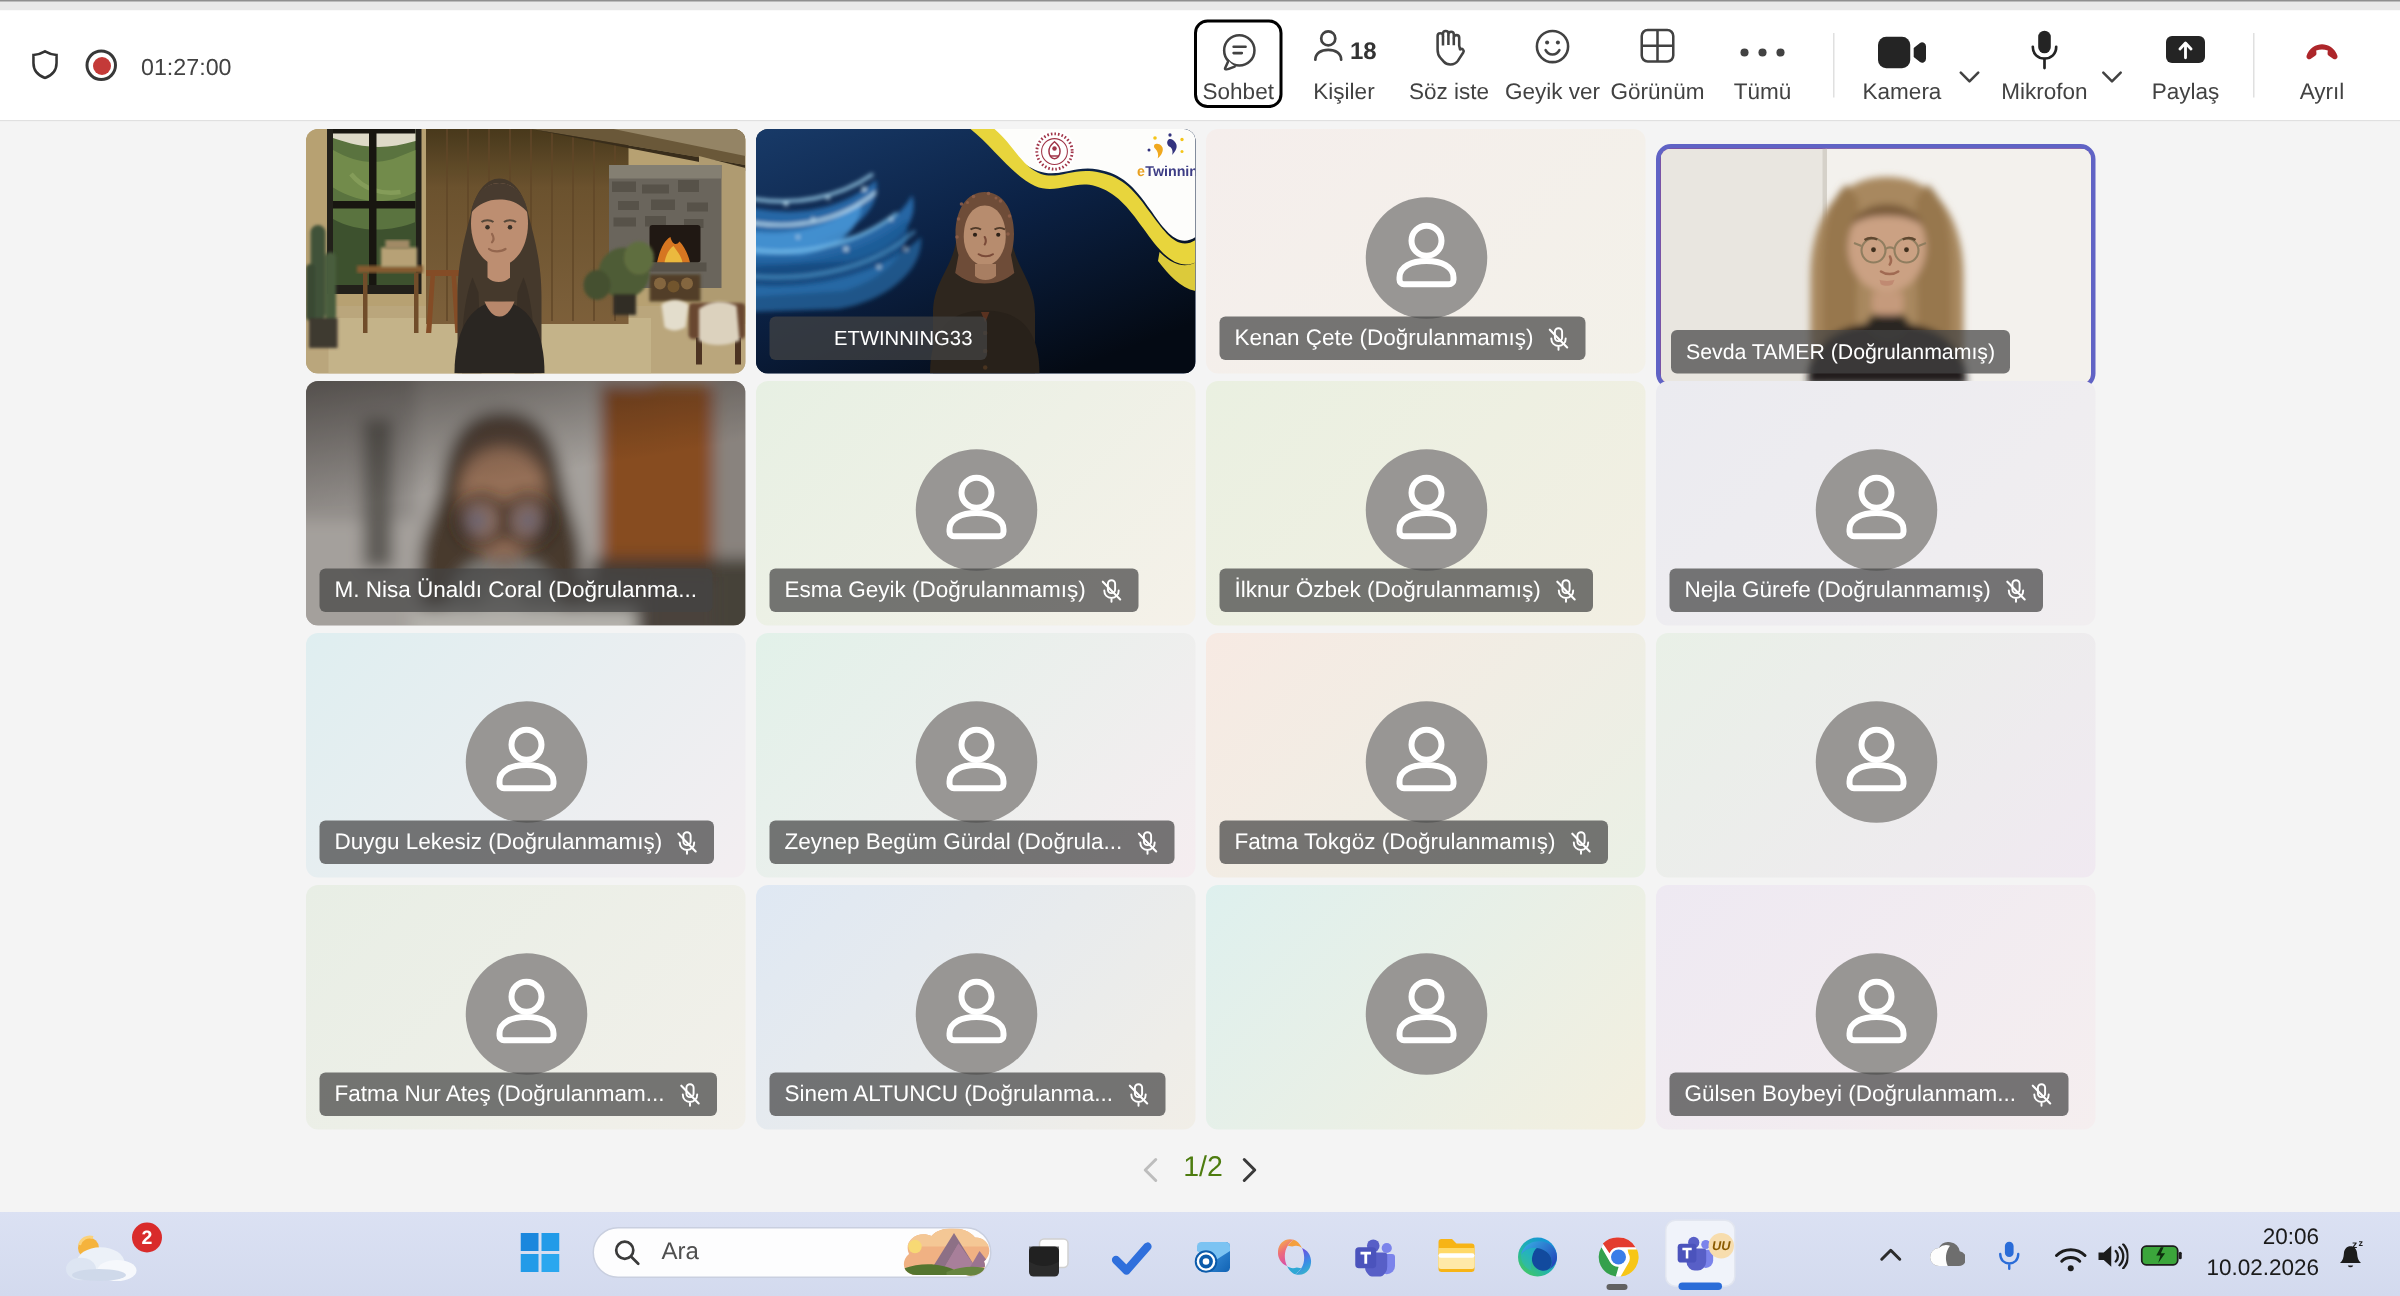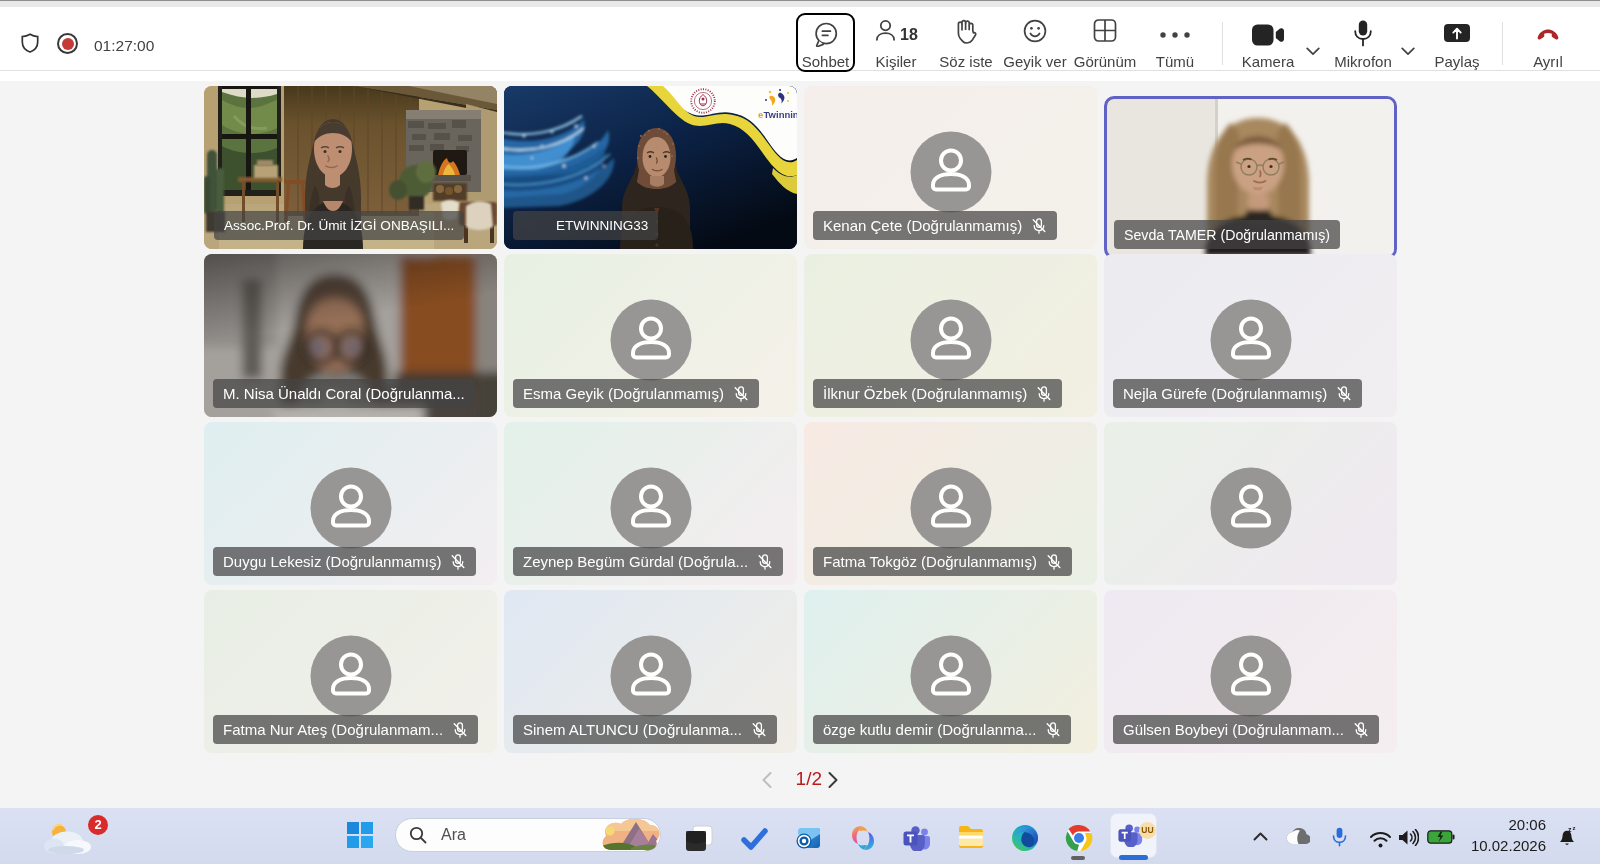--- a/index.html
+++ b/index.html
@@ -1,19 +1,19 @@
 <!DOCTYPE html>
 <html><head>
 <meta charset="utf-8">
 <style>
 * { margin:0; padding:0; box-sizing:border-box; }
 html,body { width:1600px; height:864px; overflow:hidden; background:#fff; }
 body { font-family:"Liberation Sans", sans-serif; position:relative; }
 #topstrip { position:absolute; left:0; top:0; width:1600px; height:7px; background:#e9e9e9; border-top:1px solid #8f8f8f; }
-#header { position:absolute; left:0; top:7px; width:1600px; height:64px; background:#fff; border-bottom:1px solid #e0e0e0; }
+#header { position:absolute; left:0; top:7px; width:1600px; height:74px; background:#fff; border-bottom:1px solid #e0e0e0; }
 #stage { position:absolute; left:0; top:81px; width:1600px; height:727px; background:#f4f4f4; }
 #taskbar { position:absolute; left:0; top:808px; width:1600px; height:56px; background:linear-gradient(#dbe1f3,#d3daee); }
 .hbtn { position:absolute; top:8px; height:64px; text-align:center; color:#424242; }
 .hbtn .lbl { position:absolute; left:50%; transform:translateX(-50%); top:37.5px; font-size:15px; white-space:nowrap; color:#424242; }
 .hicon { position:absolute; left:50%; transform:translateX(-50%); top:3px; }
 .tile { position:absolute; width:293px; height:163px; border-radius:8px; overflow:hidden; }
 .plate { position:absolute; left:9px; bottom:9px; height:29px; background:rgba(68,68,68,0.72); border-radius:4px; color:#fff; font-size:15px; display:flex; align-items:center; padding:0 10px; white-space:nowrap; }
 .plate .mic { margin-left:9px; }
 .avwrap { position:absolute; left:50%; top:86px; transform:translate(-50%,-50%); width:81px; height:81px; border-radius:50%; background:#989694; }
 </style>
@@ -230,21 +230,20 @@
         <path d="M117 62 c2 -1.6 6 -1.6 8 0 M132 62 c2 -1.6 6 -1.6 8 0" stroke="#5a4a3c" stroke-width="1.4" fill="none"></path>
         <circle cx="121" cy="65.5" r="1.5" fill="#3a3028"></circle>
             <circle cx="136" cy="65.5" r="1.5" fill="#3a3028"></circle>
         <path d="M124 70 c1.5 2.5 1.5 4 0 5.5 M122 80 c2.2 2 8.4 2 11 0" stroke="#9a6a52" stroke-width="1.5" fill="none" stroke-linecap="round"></path>
         <path d="M121 87 h15 v12 c-4 4 -11 4 -15 0 Z" fill="#c69476"></path>
         <path d="M99 163 c0 -32 13 -48 30 -48 c17 0 30 16 30 48 Z" fill="#2b2623"></path>
         <path d="M119 115 c3 7 6 10 10 10 c4 0 7 -3 10 -10 Z" fill="#bf8d70"></path>
       </g>
       <rect width="293" height="163" fill="rgba(45,32,18,0.05)"></rect>
     </svg>
-    <div class="plate" style="left:10px;font-size:13.6px;">Assoc.Prof. Dr. Ümit İZGİ ONBAŞILI...</div>
   </div>
 
   <div class="tile" style="left:504px;top:5px;background:#0c1f3e">
     <svg width="293" height="163" viewBox="0 0 293 163" preserveAspectRatio="none">
       <defs>
         <linearGradient id="navy" x1="0" y1="0" x2="0.7" y2="1">
               <stop offset="0" stop-color="#183a68"></stop>
               <stop offset="0.5" stop-color="#0b2144"></stop>
               <stop offset="1" stop-color="#040a14"></stop>
             </linearGradient>
@@ -518,44 +517,39 @@
             <path d="M3.2 7.6 c0 3.1 2.1 5 4.8 5 s4.8 -1.9 4.8 -5 M8 12.6 v2.6" fill="none" stroke="#fff" stroke-width="1.3" stroke-linecap="round"></path>
             <path d="M2.2 1.8 L13.8 13.6" stroke="#fff" stroke-width="1.4" stroke-linecap="round"></path>
           </svg></div>
   </div>
 
   <div class="tile" style="left:804px;top:509px;background:linear-gradient(135deg,#def0ee,#f3efdf)">
     <div class="avwrap"><svg width="81" height="81" viewBox="0 0 81 81">
             <circle cx="40.5" cy="29" r="10" fill="none" stroke="#fff" stroke-width="4"></circle>
             <path d="M22.5 55 v-1.5 c0 -7.5 8 -11 18 -11 s18 3.5 18 11 V55 a3 3 0 0 1 -3 3 h-30 a3 3 0 0 1 -3 -3 Z" fill="none" stroke="#fff" stroke-width="4" stroke-linejoin="round"></path>
           </svg></div>
-    <div class="plate">özge kutlu demir (Doğrulanma...<svg class="mic" width="16" height="16" viewBox="0 0 16 16">
-            <rect x="5.6" y="0.8" width="4.8" height="8.6" rx="2.4" fill="none" stroke="#fff" stroke-width="1.3"></rect>
-            <path d="M3.2 7.6 c0 3.1 2.1 5 4.8 5 s4.8 -1.9 4.8 -5 M8 12.6 v2.6" fill="none" stroke="#fff" stroke-width="1.3" stroke-linecap="round"></path>
-            <path d="M2.2 1.8 L13.8 13.6" stroke="#fff" stroke-width="1.4" stroke-linecap="round"></path>
-          </svg></div>
   </div>
 
   <div class="tile" style="left:1104px;top:509px;background:linear-gradient(135deg,#eee9f2,#f5eeef)">
     <div class="avwrap"><svg width="81" height="81" viewBox="0 0 81 81">
             <circle cx="40.5" cy="29" r="10" fill="none" stroke="#fff" stroke-width="4"></circle>
             <path d="M22.5 55 v-1.5 c0 -7.5 8 -11 18 -11 s18 3.5 18 11 V55 a3 3 0 0 1 -3 3 h-30 a3 3 0 0 1 -3 -3 Z" fill="none" stroke="#fff" stroke-width="4" stroke-linejoin="round"></path>
           </svg></div>
     <div class="plate">Gülsen Boybeyi (Doğrulanmam...<svg class="mic" width="16" height="16" viewBox="0 0 16 16">
             <rect x="5.6" y="0.8" width="4.8" height="8.6" rx="2.4" fill="none" stroke="#fff" stroke-width="1.3"></rect>
             <path d="M3.2 7.6 c0 3.1 2.1 5 4.8 5 s4.8 -1.9 4.8 -5 M8 12.6 v2.6" fill="none" stroke="#fff" stroke-width="1.3" stroke-linecap="round"></path>
             <path d="M2.2 1.8 L13.8 13.6" stroke="#fff" stroke-width="1.4" stroke-linecap="round"></path>
           </svg></div>
   </div>
   </div>
 
   <svg style="position:absolute;left:760px;top:690px" width="14" height="18" viewBox="0 0 14 18">
       <path d="M10.5 2 L3.5 9 L10.5 16" fill="none" stroke="#bdbdbd" stroke-width="2" stroke-linecap="round" stroke-linejoin="round"></path>
     </svg>
-  <div style="position:absolute;left:782px;top:687px;width:40px;text-align:right;font-size:19px;color:#b91c1c">1/2</div>
+  <div style="position:absolute;left:782px;top:687px;width:40px;text-align:center;font-size:19px;color:#4d7c0f">1/2</div>
   <svg style="position:absolute;left:826px;top:690px" width="14" height="18" viewBox="0 0 14 18">
       <path d="M3.5 2 L10.5 9 L3.5 16" fill="none" stroke="#3a3a3a" stroke-width="2" stroke-linecap="round" stroke-linejoin="round"></path>
     </svg>
 </div>
 
 <div id="taskbar">
 
   <svg style="position:absolute;left:42px;top:13px" width="56" height="34" viewBox="0 0 56 34">
     <circle cx="17" cy="11" r="7" fill="#f5b33c"></circle>
     <path d="M11 9 a7 7 0 0 1 9 -5" stroke="#fad27c" stroke-width="2" fill="none"></path>
@@ -686,21 +680,21 @@
 
   <div style="position:absolute;left:1110px;top:5px;width:47px;height:45px;background:#f0f3fa;border:1px solid #e2e6f0;border-radius:7px;"></div>
   <svg style="position:absolute;left:1118px;top:15px" width="25" height="24" viewBox="0 0 28 26">
     <circle cx="21.5" cy="7" r="3.4" fill="#7b83eb"></circle>
     <path d="M16 11 h9 a2 2 0 0 1 2 2 v6 a5.5 5.5 0 0 1 -11 0 Z" fill="#7b83eb"></path>
     <circle cx="12.5" cy="5.5" r="4.2" fill="#585fc7"></circle>
     <path d="M5 10 h15 a1.8 1.8 0 0 1 1.8 1.8 v7.7 a7.4 7.4 0 0 1 -14.8 0 Z" fill="#585fc7"></path>
     <rect x="0.5" y="6.5" width="14" height="14" rx="2.5" fill="#4b53bc"></rect>
     <path d="M4 10.4 h7 M7.5 10.4 V17.5" stroke="#fff" stroke-width="1.9" fill="none"></path>
   </svg>
-  <div style="position:absolute;left:1139px;top:14px;width:17px;height:17px;border-radius:50%;background:#f7ddae;color:#8a5a00;font-size:8.5px;font-weight:bold;text-align:center;line-height:17px;">UU</div>
+  <div style="position:absolute;left:1139px;top:14px;width:17px;height:17px;border-radius:50%;background:#f7ddae;color:#8a5a00;font-size:8.5px;font-weight:bold;text-align:center;line-height:17px;font-style:italic;">UU</div>
   <div style="position:absolute;left:1071px;top:48px;width:14px;height:3.5px;border-radius:2px;background:#616161;"></div>
   <div style="position:absolute;left:1119px;top:47px;width:29px;height:4.5px;border-radius:2.5px;background:#2a6cd8;"></div>
 
   <svg style="position:absolute;left:1253px;top:24px" width="15" height="9" viewBox="0 0 15 9">
       <path d="M1.5 7.5 L7.5 1.5 L13.5 7.5" fill="none" stroke="#2c2c2c" stroke-width="2" stroke-linecap="round" stroke-linejoin="round"></path>
     </svg>
   <svg style="position:absolute;left:1286px;top:20px" width="24" height="17" viewBox="0 0 24 17">
     <path d="M7 16 a6 6 0 0 1 -0.5 -12 a7.5 7.5 0 0 1 14 2.2 a4.8 4.8 0 0 1 -1.5 9.8 Z" fill="#6e6e6e"></path>
     <path d="M7 16 a6 6 0 0 1 -0.5 -12 a7.5 7.5 0 0 1 7.5 -1.5 c-3 4 -3.5 9 -1.5 13.5 Z" fill="#fdfdfd"></path>
   </svg>

